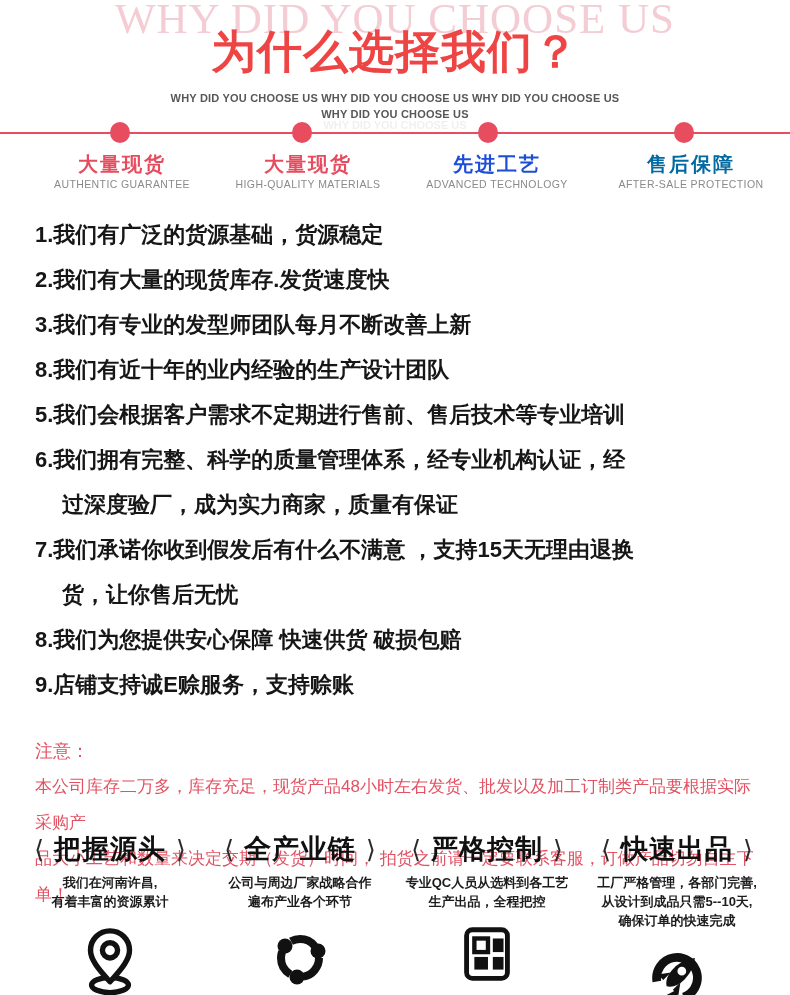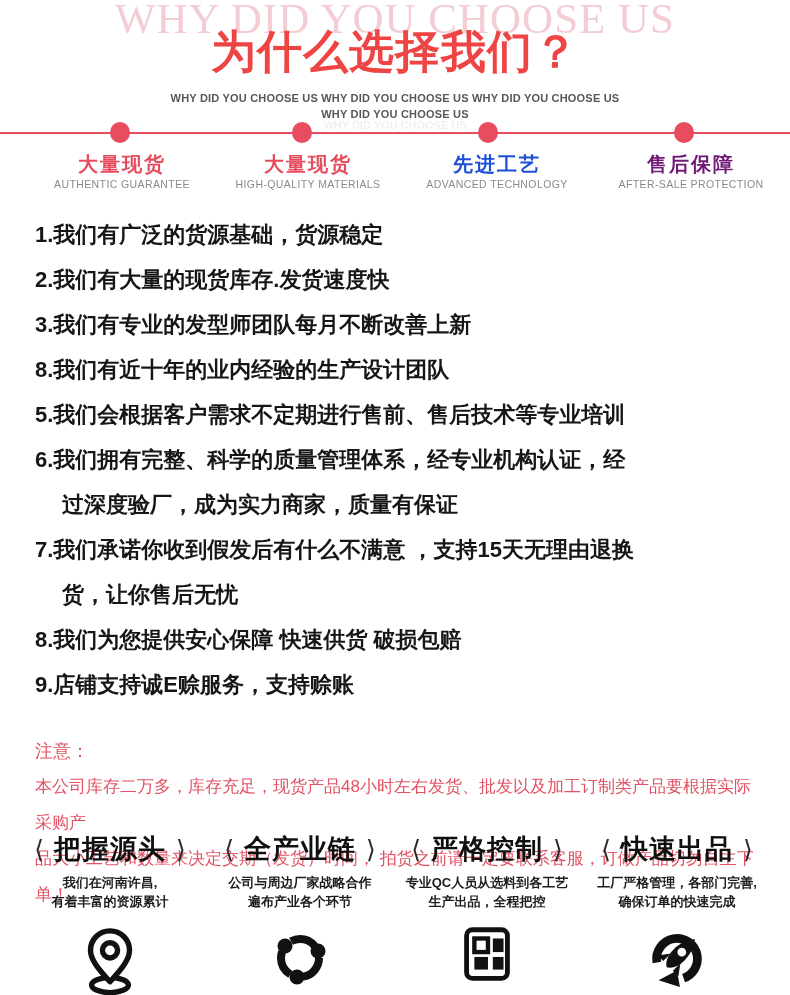--- a/index.html
+++ b/index.html
@@ -78,21 +78,21 @@
   </div>
   <div class="feature f2">
     <div class="feature-zh" style="color:#e64c5e">大量现货</div>
     <div class="feature-en">HIGH-QUALITY MATERIALS</div>
   </div>
   <div class="feature f3">
     <div class="feature-zh" style="color:#1d4ed8">先进工艺</div>
     <div class="feature-en">ADVANCED TECHNOLOGY</div>
   </div>
   <div class="feature f4">
-    <div class="feature-zh" style="color:#701a75">售后保障</div>
+    <div class="feature-zh" style="color:#0369a1">售后保障</div>
     <div class="feature-en">AFTER-SALE PROTECTION</div>
   </div>
 
   <div class="reasons">
     <div class="reason">1.我们有广泛的货源基础，货源稳定</div>
     <div class="reason">2.我们有大量的现货库存.发货速度快</div>
     <div class="reason">3.我们有专业的发型师团队每月不断改善上新</div>
     <div class="reason">8.我们有近十年的业内经验的生产设计团队</div>
     <div class="reason">5.我们会根据客户需求不定期进行售前、售后技术等专业培训</div>
     <div class="reason">6.我们拥有完整、科学的质量管理体系，经专业机构认证，经
@@ -170,20 +170,21 @@
   </div>
 
   <div class="footer-col c4">
     <div class="footer-head">
       <span class="bracket">⟨</span>
       <span class="footer-title">快速出品</span>
       <span class="bracket">⟩</span>
     </div>
     <div class="footer-desc">
       <div>工厂严格管理，各部门完善,</div>
+      <div>从设计到成品只需5--10天,</div>
       <div>确保订单的快速完成</div>
     </div>
     <div class="footer-icon">
       <svg width="70" height="72" viewBox="0 0 72 72">
         <circle cx="36" cy="40" r="21" fill="none" stroke="#111" stroke-width="9" stroke-dasharray="95 37" transform="rotate(-190 36 40)"></circle>
         <polygon points="36,52 39,69 17,62" fill="#111"></polygon>
         <g transform="rotate(45 36 38)">
           <path d="M36 12 C41 18 44 27 44 35 C44 44 41 50 36 53 C31 50 28 44 28 35 C28 27 31 18 36 12 Z" fill="#111"></path>
           <path d="M29 40 L21 51 L29 51 Z" fill="#111"></path>
           <path d="M43 40 L51 51 L43 51 Z" fill="#111"></path>

